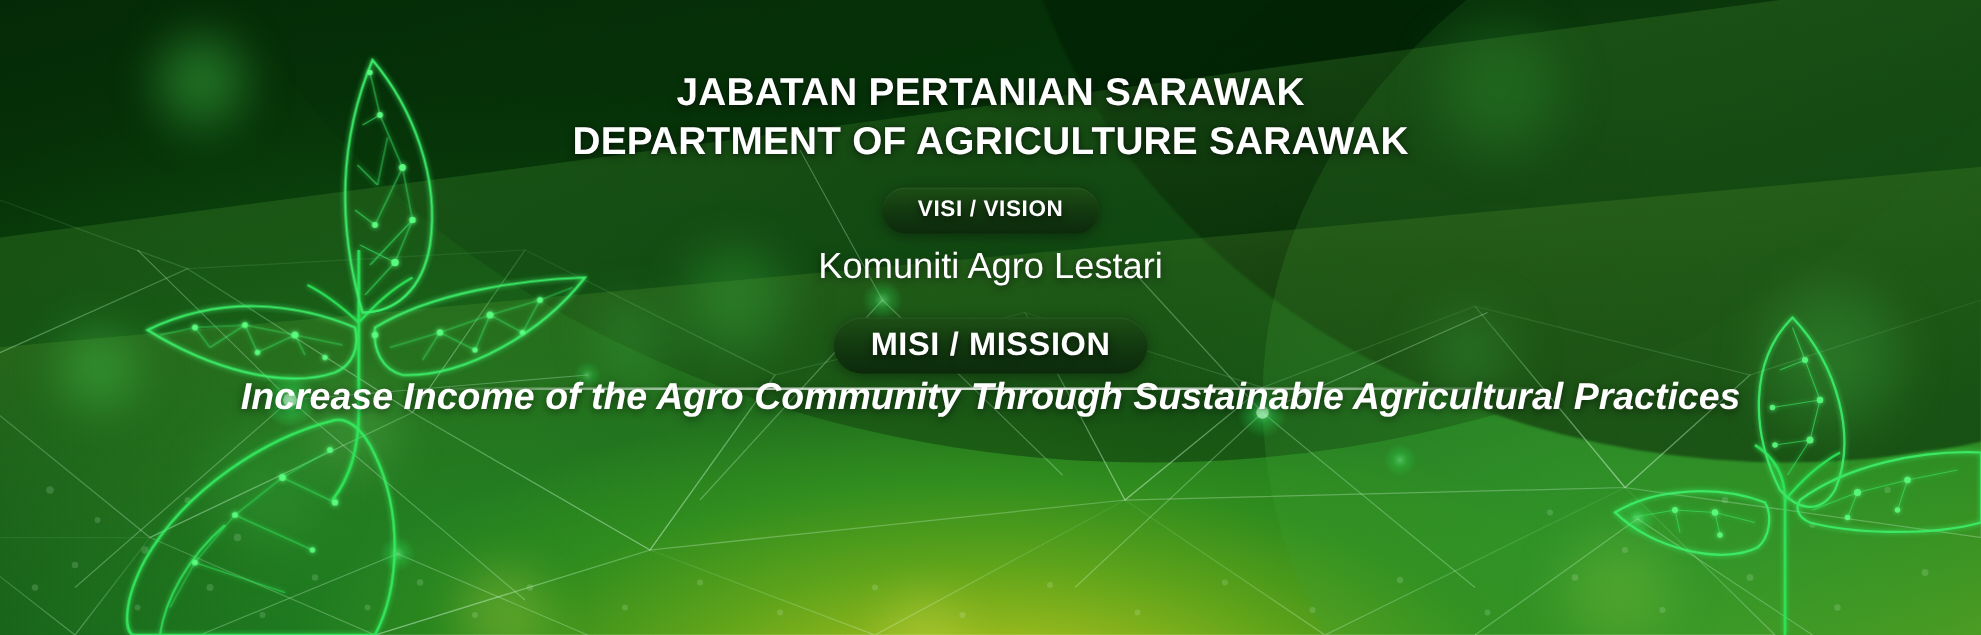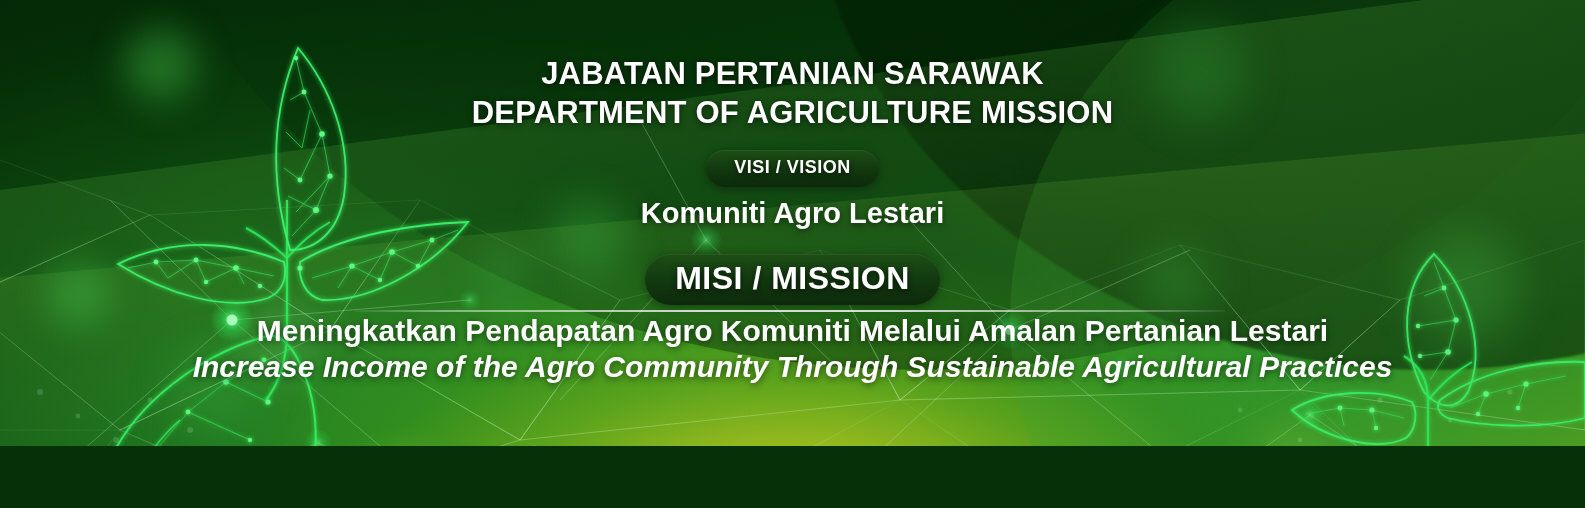--- a/index.html
+++ b/index.html
@@ -1,21 +1,21 @@
 <!DOCTYPE html>
 <html><head>
 <meta charset="utf-8">
 <style>
   * { margin:0; padding:0; box-sizing:border-box; }
   html, body { width:1585px; height:508px; overflow:hidden; background:#063007; }
   body { font-family:"Liberation Sans", sans-serif; }
 
   .banner {
     position:relative;
-    width:1585px; height:446px;
+    width:1585px; height:508px;
     overflow:hidden;
     background:#0f172a;
   }
 
   
   .bg-layer { position:absolute; inset:0; pointer-events:none; }
 
   .bg-base {
     background:
       radial-gradient(ellipse 760px 330px at 50% 112%, #b9c41c 0%, #9cbb1d 16%, #5ea31a 36%, #2d8a1c 56%, rgba(22,110,25,0) 76%),
@@ -101,21 +101,21 @@
     color:#ffffff;
     font-weight:bold;
     text-shadow:0 2px 6px rgba(0,0,0,0.6);
     box-shadow:0 2px 10px rgba(0,0,0,0.35), inset 0 1px 0 rgba(255,255,255,0.06);
   }
 
   .vision-block { margin-top:18px; text-align:center; }
   .badge-vision { font-size:18px; padding:7px 28px 9px; letter-spacing:0.5px; }
 
   .line-bold {
-    color:#ffffff; font-weight:bold;
+    color:#ffffff; font-weight:normal;
     text-shadow:0 2px 7px rgba(0,0,0,0.55);
   }
   .line-italic {
     color:#ffffff; font-weight:bold; font-style:italic;
     text-shadow:0 2px 7px rgba(0,0,0,0.55);
   }
 
   .vision-ms { font-size:29px; margin-top:10px; }
   .vision-en { font-size:29px; margin-top:4px; }
 
@@ -126,21 +126,21 @@
       rgba(255,255,255,0.05) 0%,
       rgba(255,255,255,0.42) 10%,
       rgba(255,255,255,0.80) 40%,
       rgba(255,255,255,0.80) 62%,
       rgba(255,255,255,0.40) 88%,
       rgba(255,255,255,0.06) 100%);
     z-index:21;
   }
 
   .mission-block { margin-top:24px; text-align:center; }
-  .badge-mission { font-size:32px; padding:6px 30px 8px; letter-spacing:0.5px; }
+  .badge-mission { font-size:26px; padding:6px 30px 8px; letter-spacing:0.5px; }
 
   .mission-ms { font-size:30px; margin-top:9px; white-space:nowrap; }
   .mission-en { font-size:30px; margin-top:2px; white-space:nowrap; }
 </style>
 </head>
 <body>
 
 <div class="banner">
 
   <div class="bg-layer bg-base"></div>
@@ -374,29 +374,28 @@
           <circle cx="1340" cy="408" r="2.4"></circle>
         <circle cx="1376" cy="428" r="2.2"></circle>
       </g>
     </g>
   </svg>
 
   <div class="content">
 
     <div class="title-block">
       <div class="title-line l1">JABATAN PERTANIAN SARAWAK</div>
-      <div class="title-line l2">DEPARTMENT OF AGRICULTURE MISSION</div>
+      <div class="title-line l2">DEPARTMENT OF AGRICULTURE SARAWAK</div>
     </div>
 
     <div class="vision-block">
       <div class="badge badge-vision">VISI / VISION</div>
       <div class="line-bold vision-ms">Komuniti Agro Lestari</div>
     </div>
 
     <div class="mission-block">
       <div class="badge badge-mission">MISI / MISSION</div>
-      <div class="line-bold mission-ms">Meningkatkan Pendapatan Agro Komuniti Melalui Amalan Pertanian Lestari</div>
       <div class="line-italic mission-en">Increase Income of the Agro Community Through Sustainable Agricultural Practices</div>
     </div>
   </div>
 
   <div class="divider"></div>
 </div>
 
 </body></html>

